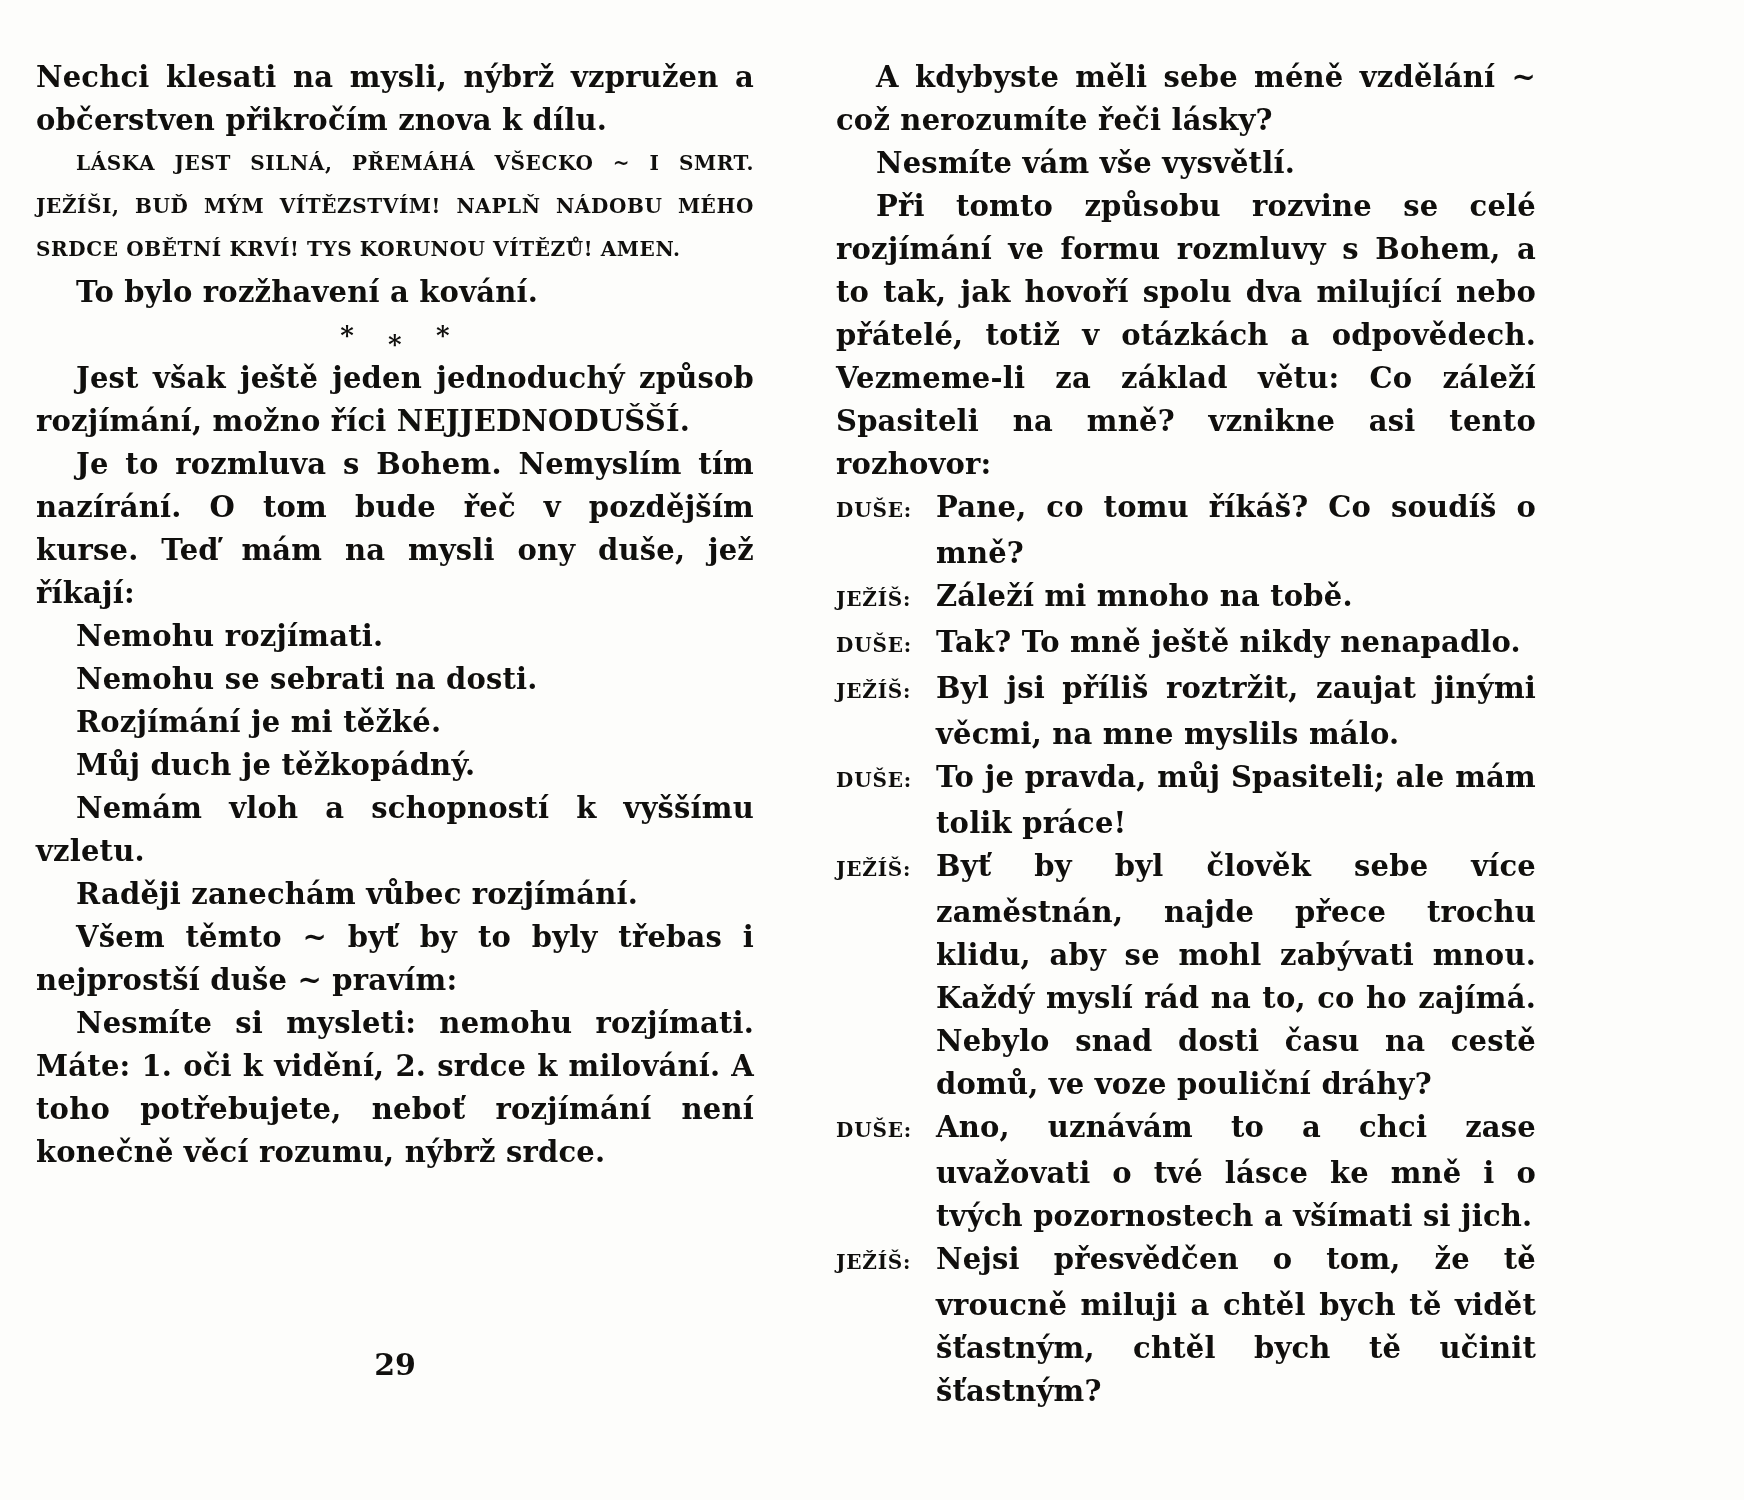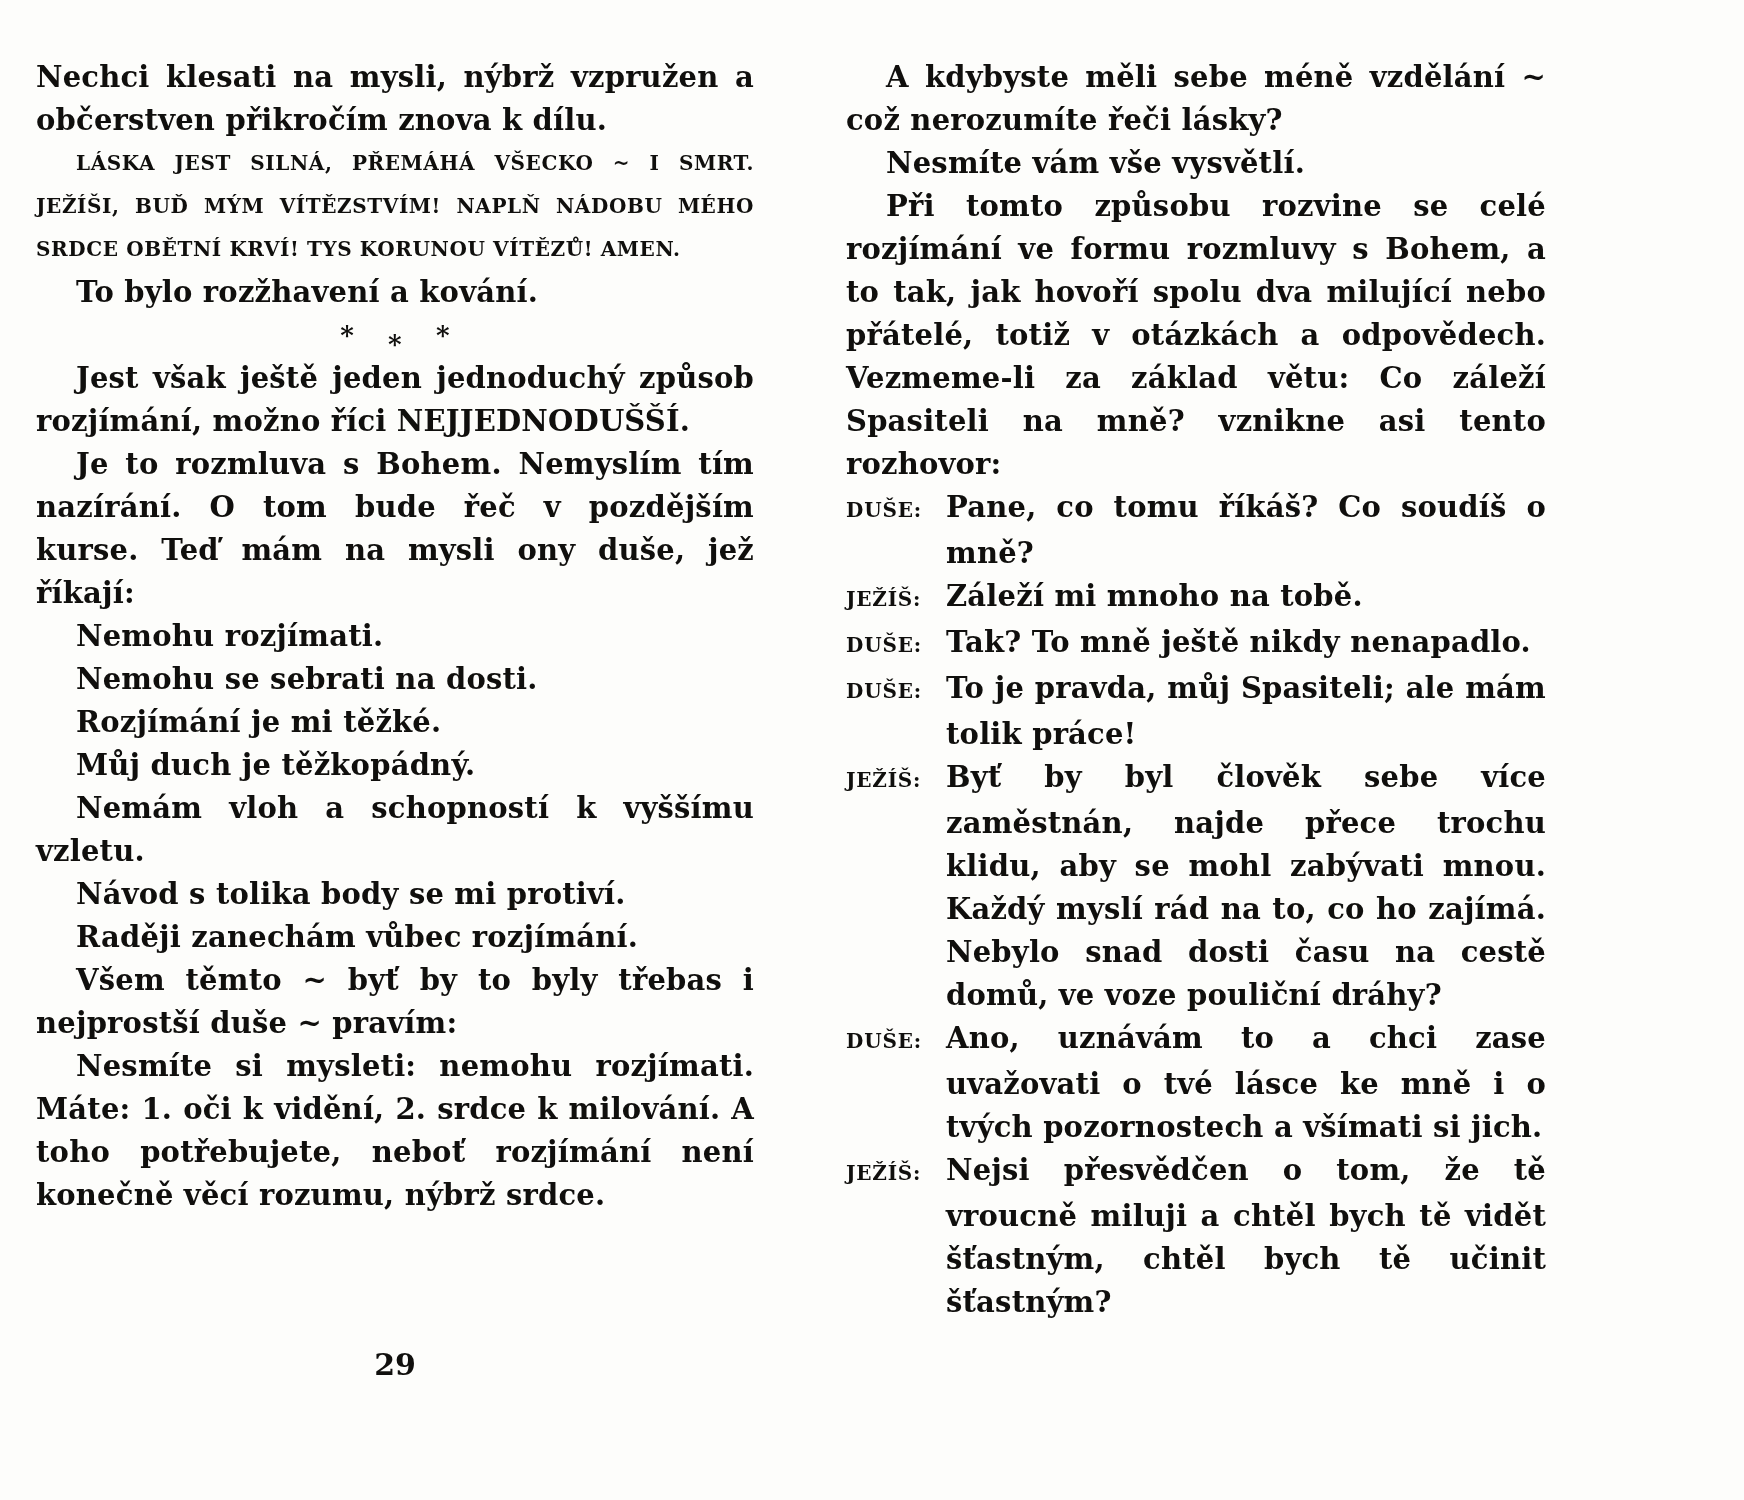--- a/index.html
+++ b/index.html
@@ -17,21 +17,21 @@
     display: flex;
     width: 1744px;
     height: 1500px;
     padding: 56px 0 0 36px;
   }
   .page {
     position: relative;
     box-sizing: border-box;
   }
   .page-left  { width: 718px; margin-right: 82px; }
-  .page-right { width: 700px; margin-left: 10px; }
+  .page-right { width: 700px; }
 
   .page-body {
     font-family: "DejaVu Serif", "Liberation Serif", serif;
     font-weight: 700;
     font-size: 29px;
     line-height: 43px;
     color: var(--ink, #100f0d);
     text-align: justify;
     letter-spacing: 0.2px;
   }
@@ -88,36 +88,36 @@
         <p class="para indent caps">LÁSKA JEST SILNÁ, PŘEMÁHÁ VŠECKO ~ I SMRT. JEŽÍŠI, BUĎ MÝM VÍTĚZSTVÍM! NAPLŇ NÁDOBU MÉHO SRDCE OBĚTNÍ KRVÍ! TYS KORUNOU VÍTĚZŮ! AMEN.</p>
         <p class="para indent">To bylo rozžhavení a kování.</p>
         <div class="separator"><span class="star star-0">*</span><span class="star star-1">*</span><span class="star star-2">*</span></div>
         <p class="para indent">Jest však ještě jeden jednoduchý způsob rozjímání, možno říci NEJJEDNODUŠŠÍ.</p>
         <p class="para indent">Je to rozmluva s Bohem. Nemyslím tím nazírání. O tom bude řeč v pozdějším kurse. Teď mám na mysli ony duše, jež říkají:</p>
         <p class="para indent">Nemohu rozjímati.</p>
         <p class="para indent">Nemohu se sebrati na dosti.</p>
         <p class="para indent">Rozjímání je mi těžké.</p>
         <p class="para indent">Můj duch je těžkopádný.</p>
         <p class="para indent">Nemám vloh a schopností k vyššímu vzletu.</p>
-        <p class="para indent">Návod s tolika body se mi protiví.</p>
         <p class="para indent">Raději zanechám vůbec rozjímání.</p>
         <p class="para indent">Všem těmto ~ byť by to byly třebas i nejprostší duše ~ pravím:</p>
         <p class="para indent">Nesmíte si mysleti: nemohu rozjímati. Máte: 1. oči k vidění, 2. srdce k milování. A toho potřebujete, neboť rozjímání není konečně věcí rozumu, nýbrž srdce.</p>
       </div>
     <div class="page-number">29</div>
   </section>
 
   <section class="page page-right">
     <div class="page-body">
         <p class="para indent">A kdybyste měli sebe méně vzdělání ~ což nerozumíte řeči lásky?</p>
         <p class="para indent">Nesmíte vám vše vysvětlí.</p>
         <p class="para indent">Při tomto způsobu rozvine se celé rozjímání ve formu rozmluvy s Bohem, a to tak, jak hovoří spolu dva milující nebo přátelé, totiž v otázkách a odpovědech. Vezmeme-li za základ větu: Co záleží Spasiteli na mně? vznikne asi tento rozhovor:</p>
         <p class="dialogue"><span class="speaker">DUŠE:</span>Pane, co tomu říkáš? Co soudíš o mně?</p>
         <p class="dialogue"><span class="speaker">JEŽÍŠ:</span>Záleží mi mnoho na tobě.</p>
         <p class="dialogue"><span class="speaker">DUŠE:</span>Tak? To mně ještě nikdy nenapadlo.</p>
+        <p class="dialogue"><span class="speaker">JEŽÍŠ:</span>Byl jsi příliš roztržit, zaujat jinými věcmi, na mne myslils málo.</p>
         <p class="dialogue"><span class="speaker">DUŠE:</span>To je pravda, můj Spasiteli; ale mám tolik práce!</p>
         <p class="dialogue"><span class="speaker">JEŽÍŠ:</span>Byť by byl člověk sebe více zaměstnán, najde přece trochu klidu, aby se mohl zabývati mnou. Každý myslí rád na to, co ho zajímá. Nebylo snad dosti času na cestě domů, ve voze pouliční dráhy?</p>
         <p class="dialogue"><span class="speaker">DUŠE:</span>Ano, uznávám to a chci zase uvažovati o tvé lásce ke mně i o tvých pozornostech a všímati si jich.</p>
         <p class="dialogue"><span class="speaker">JEŽÍŠ:</span>Nejsi přesvědčen o tom, že tě vroucně miluji a chtěl bych tě vidět šťastným, chtěl bych tě učinit šťastným?</p>
       </div>
   </section>
 
 </div>
 
 </body></html>

